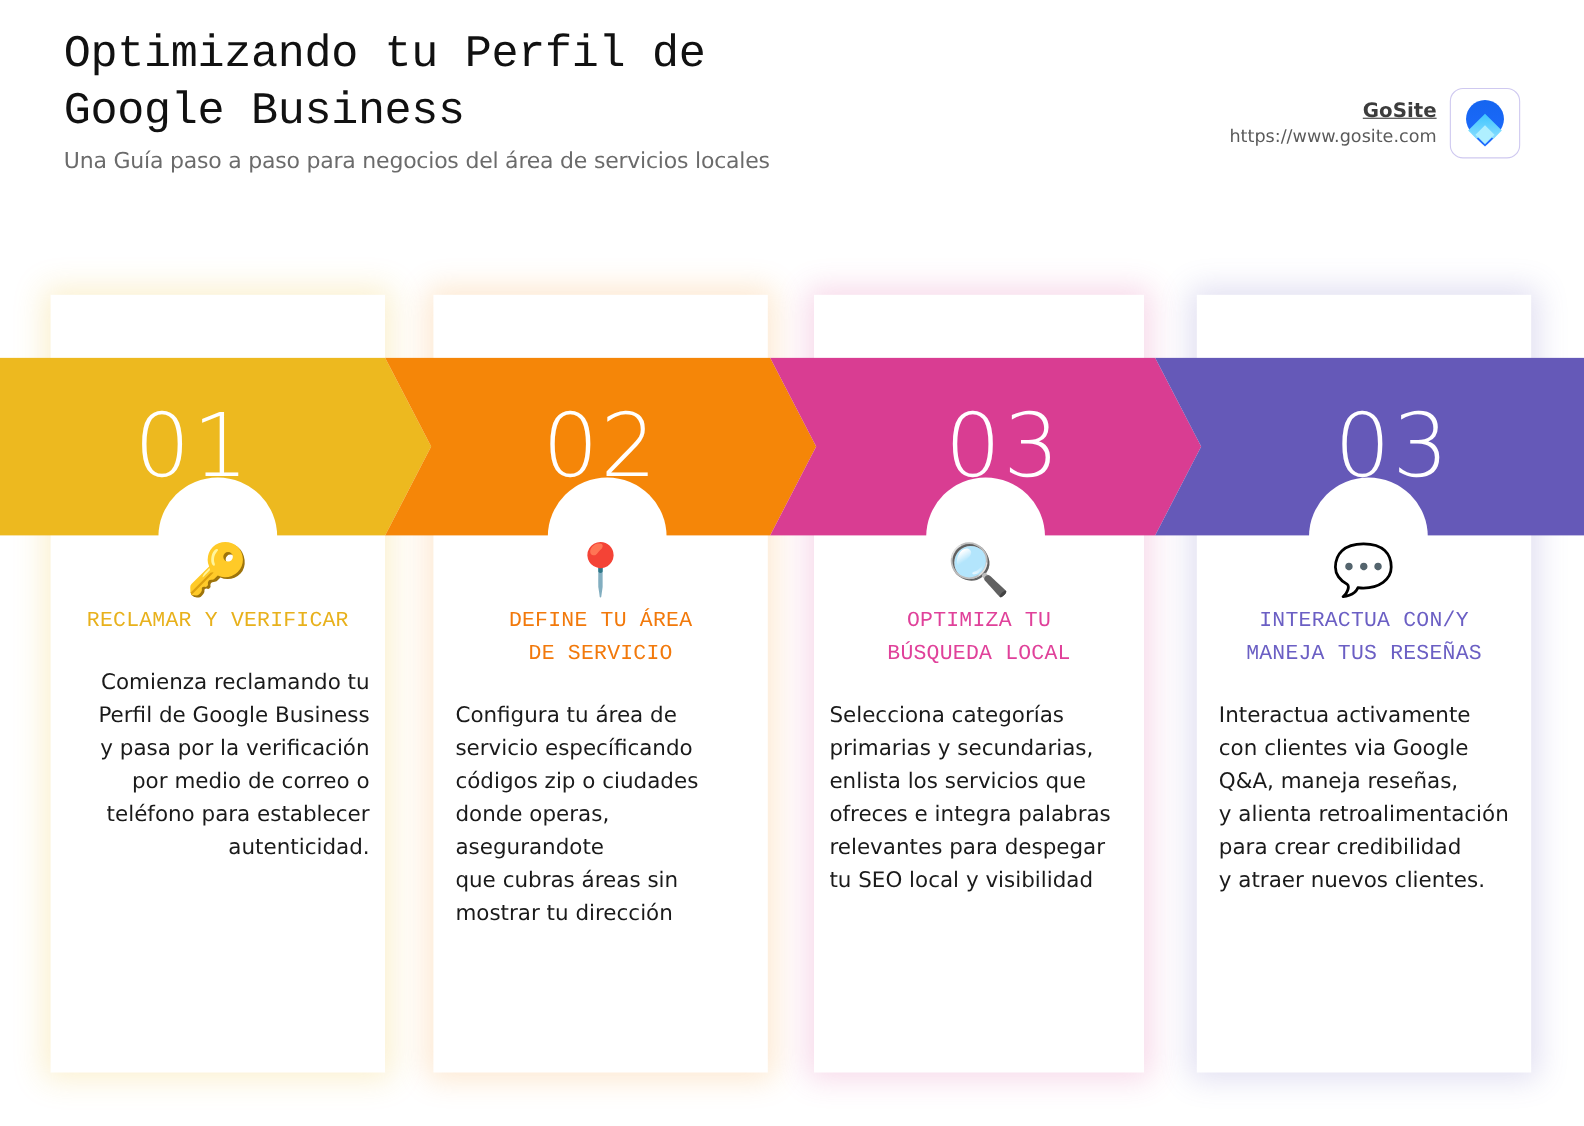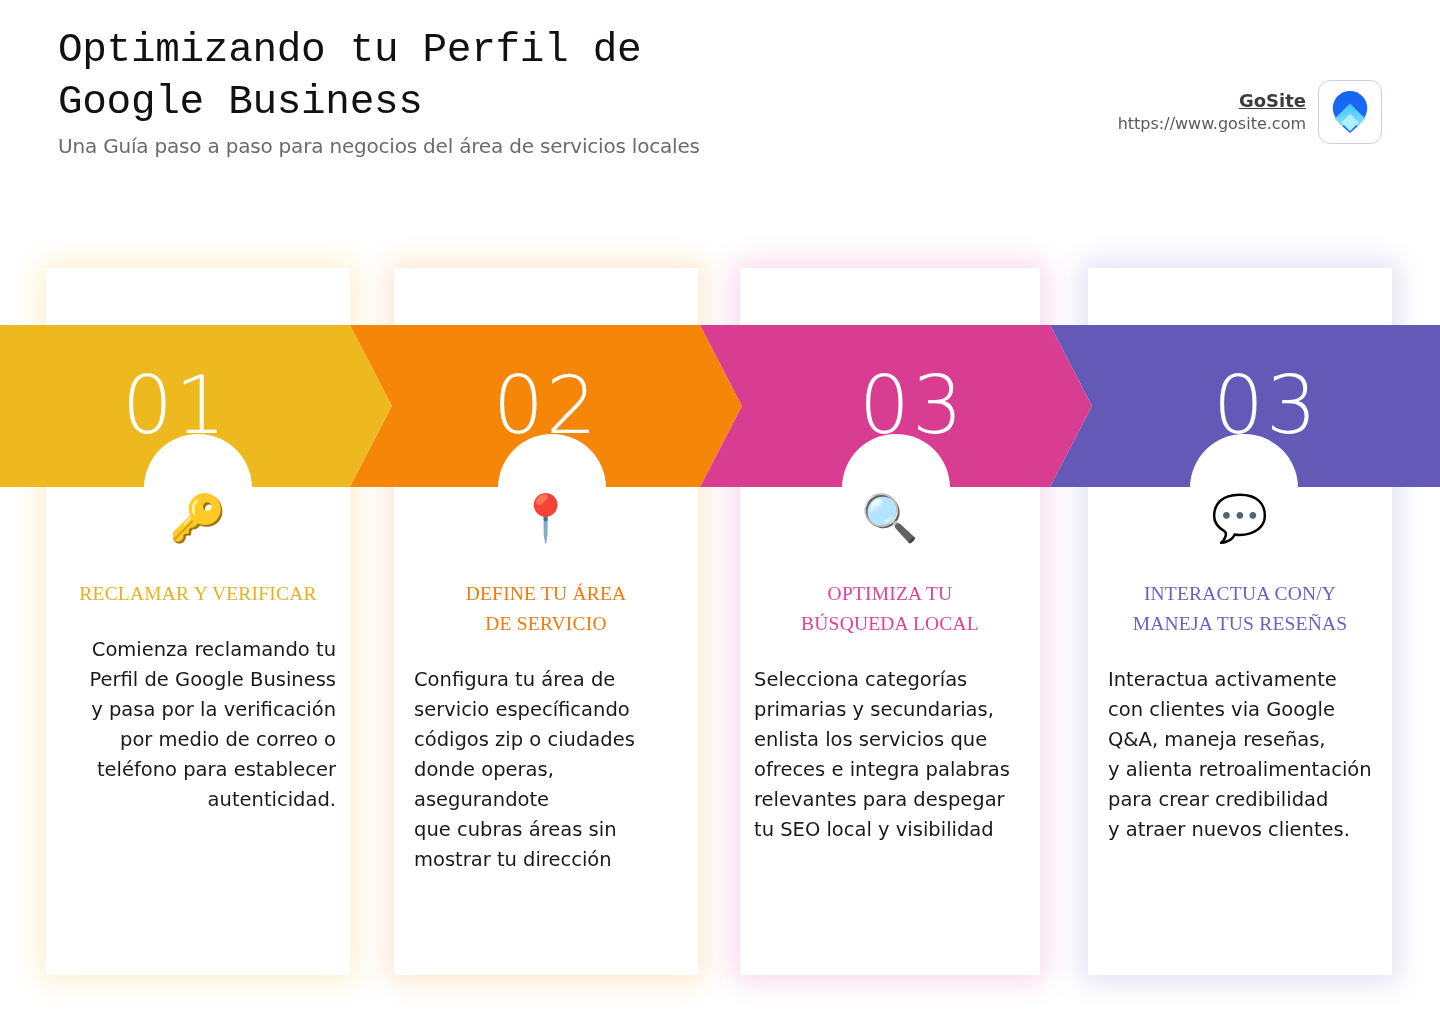--- a/index.html
+++ b/index.html
@@ -130,23 +130,22 @@
     top:219px;            
     left:0; width:100%;
   }
   .icon {
     height:62px;
     display:flex; align-items:center; justify-content:center;
     font-size:46px; line-height:1;
     font-family:"DejaVu Sans", sans-serif;
   }
   .card-heading {
-    margin-top:30px;
     text-align:center;
-    font-family:Liberation Serif, serif;
+    font-family:Liberation Mono, monospace;
     font-size:19.5px;
     font-weight:400;
     line-height:30px;
     letter-spacing:0.2px;
     white-space:pre-line;
   }
   .card-text {
     margin-top:26px;
     padding:0 14px;
     text-align:left;

